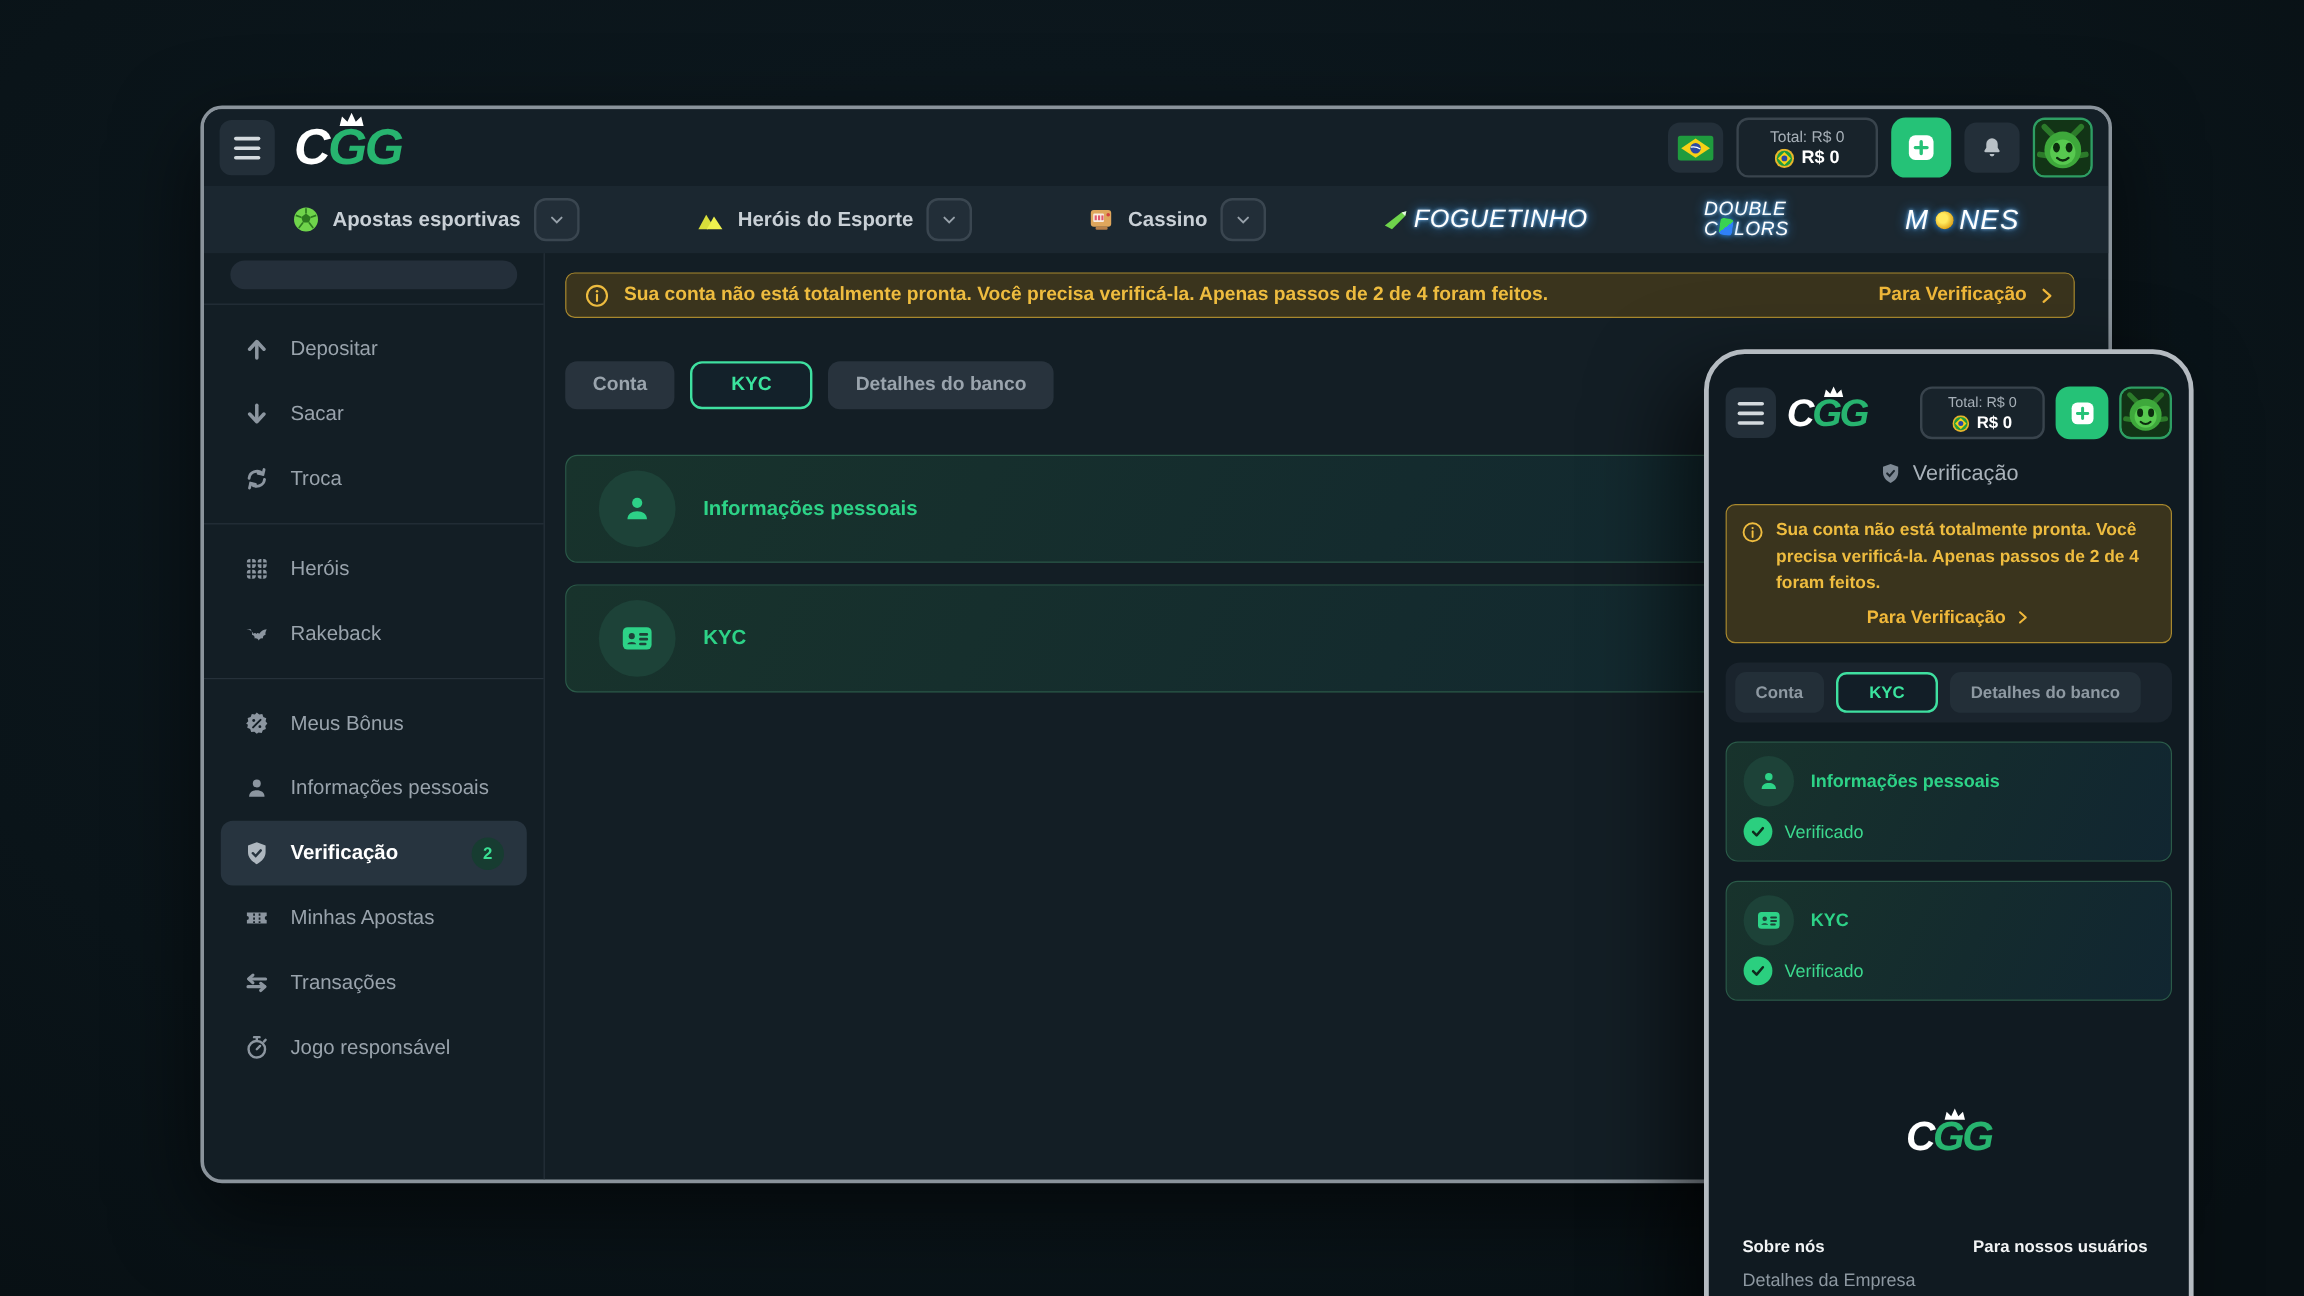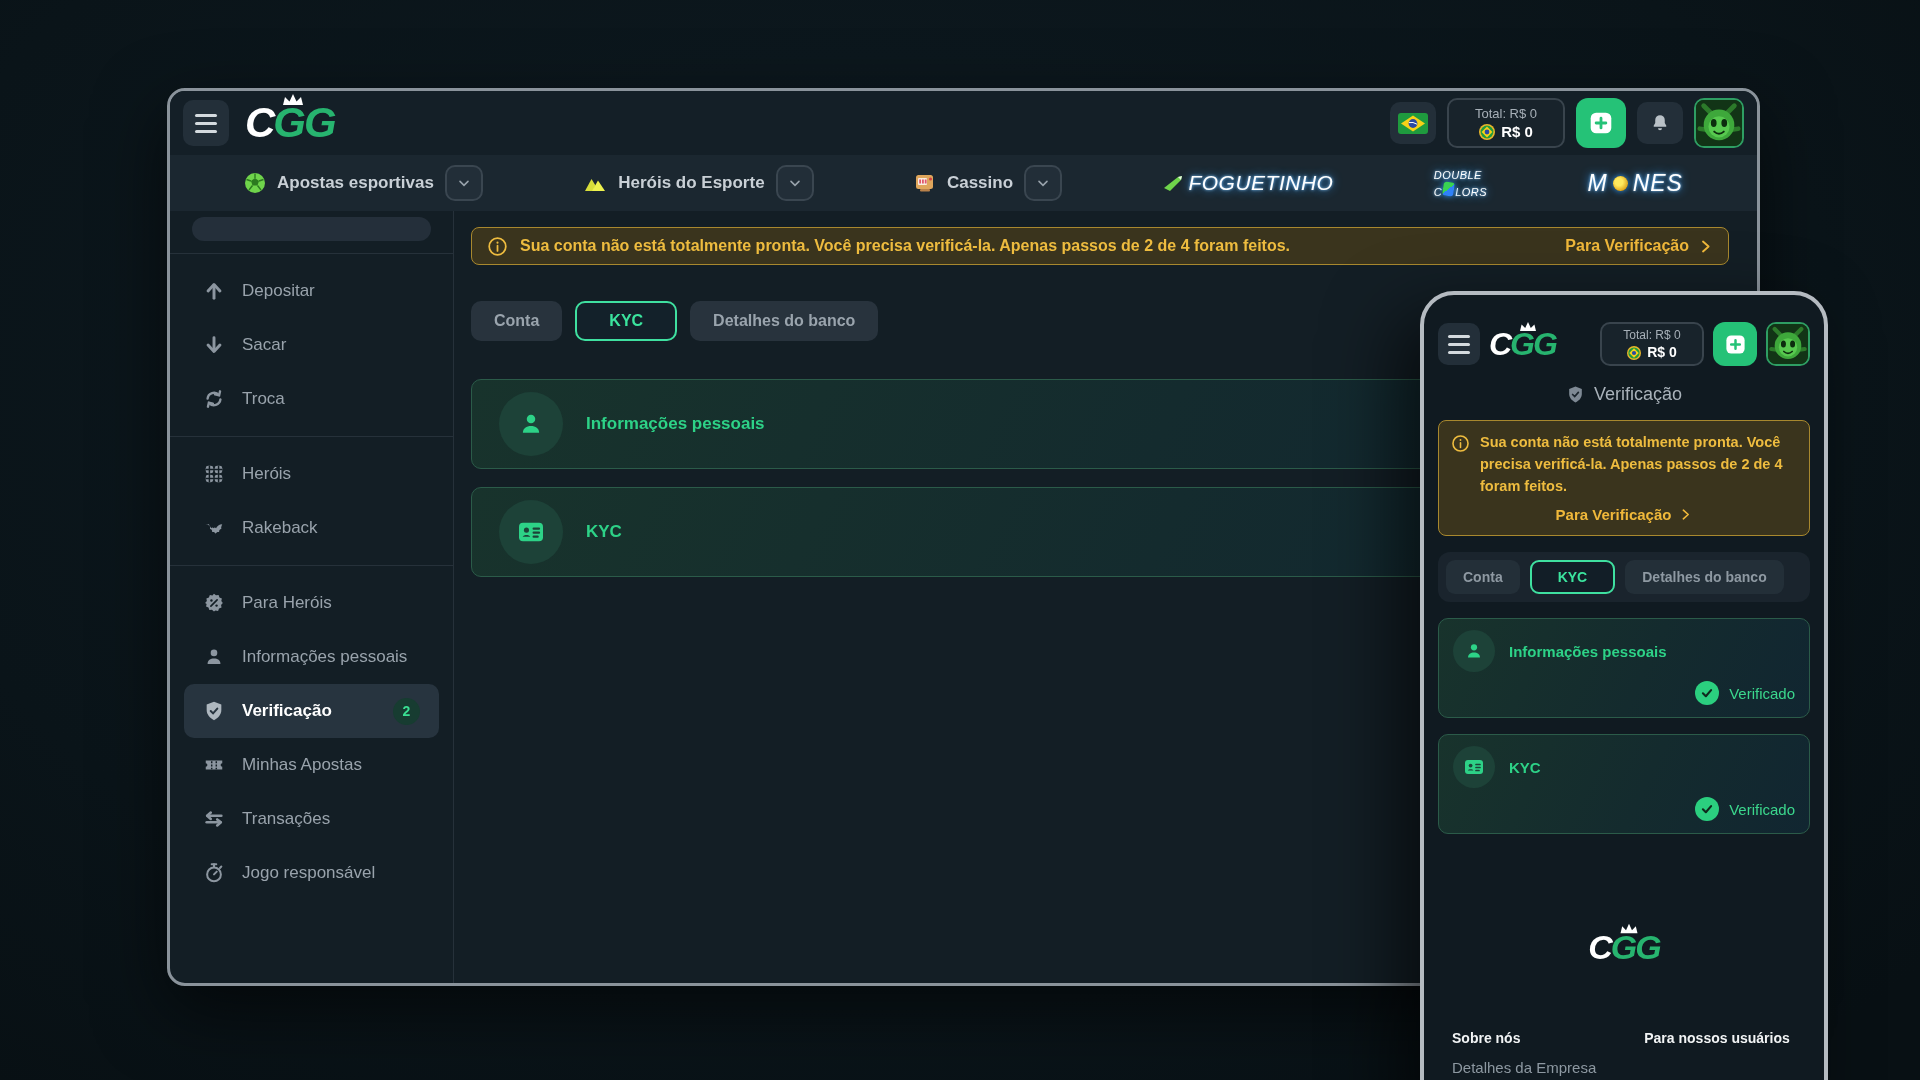--- a/index.html
+++ b/index.html
@@ -39,21 +39,21 @@
   .balance { font-size:15px; font-weight:bold; color:#ffffff; }
   .plus-btn { width:50px; height:50px; border-radius:12px; background:#25c277; display:flex; align-items:center; justify-content:center; cursor:pointer; }
   .bell-btn { width:46px; height:42px; }
   .avatar { width:50px; height:50px; border-radius:10px; border:2px solid #2e9e63; overflow:hidden; cursor:pointer; background:#123416; }
 
   .dt-nav { flex:0 0 56px; background:#1b2730; display:flex; align-items:center; justify-content:space-between; padding:0 74px; }
   .nav-item { display:flex; align-items:center; gap:11px; font-weight:bold; font-size:17px; color:#c9d0d6; cursor:pointer; }
   .chev-pill { width:38px; height:36px; border:2px solid #3a4650; border-radius:10px; display:flex; align-items:center; justify-content:center; color:#97a1aa; background:#222e38; }
   .game-logo { font-style:italic; font-weight:normal; color:#fff; cursor:pointer; text-shadow:0 0 10px #2f9dff,0 0 3px #9fd4ff; display:flex; align-items:center; gap:4px; }
   .gl-fog { font-size:21px; letter-spacing:.5px; }
-  .gl-double { font-size:11px; line-height:14px; letter-spacing:.5px; text-align:left; }
+  .gl-double { font-size:16px; line-height:14px; letter-spacing:.5px; text-align:left; }
   .gl-mines { font-size:23px; letter-spacing:1px; }
   .card-chip { display:inline-block; width:11px; height:14px; border-radius:3px; transform:rotate(8deg); background:linear-gradient(135deg,#39d353 50%,#2f81f7 50%); box-shadow:0 0 6px #2f9dff; margin:0 1px; }
   .shell { display:inline-block; width:15px; height:15px; border-radius:50%; background:radial-gradient(circle at 40% 40%, #ffe95e 30%, #e3a81c 70%, #8a5c00 100%); margin:0 1px; box-shadow:0 0 6px #2f9dff; }
 
   .dt-body { flex:1; display:flex; min-height:0; }
 
   
   .sidebar { flex:0 0 284px; border-right:1px solid #26313a; padding:6px 14px 0; }
   .sidebar-top-pill { height:24px; border-radius:12px; background:#242f3a; margin:0 8px 12px; }
   .side-divider { border-top:1px solid #26313a; margin:10px -14px; }
@@ -100,21 +100,21 @@
   .mb-warn-text { color:#eebc3f; font-weight:bold; font-size:14.5px; line-height:1.5; }
   .mb-action { display:flex; align-items:center; justify-content:center; gap:8px; margin-top:9px; color:#f0b83a; font-weight:bold; font-size:15px; cursor:pointer; }
   .mb-tabs { margin:16px 14px 0; background:#1a242d; border-radius:12px; padding:8px; display:flex; gap:10px; }
   .mb-tab { height:34px; padding:0 17px; border-radius:9px; background:#232f38; color:#8e99a2; font-weight:bold; font-size:14px; display:flex; align-items:center; cursor:pointer; }
   .mb-tab.active { background:#121e27; border:2px solid #3fe0a0; color:#3be49e; padding:0 26px; }
   .mb-card { margin:16px 14px 0; border:1px solid #2b5b49; border-radius:10px;
     background:linear-gradient(115deg,#18332c 0%,#142b2e 55%,#112631 100%); padding:11px 14px 12px; cursor:pointer; }
   .mb-card-head { display:flex; align-items:center; gap:14px; }
   .mb-circle { width:42px; height:42px; border-radius:50%; background:#1d4238; display:flex; align-items:center; justify-content:center; color:#2dd287; }
   .mb-card-label { color:#2dd287; font-weight:bold; font-size:15px; }
-  .mb-card-status { display:flex; align-items:center; justify-content:flex-end; gap:10px; margin-top:9px; }
+  .mb-card-status { display:flex; align-items:center; justify-content:flex-start; gap:10px; margin-top:9px; }
   .check-circle { width:24px; height:24px; border-radius:50%; background:#2bcf7f; display:flex; align-items:center; justify-content:center; }
   .status-text { color:#3bd78d; font-size:15px; }
   .mb-footer-logo { display:flex; justify-content:center; margin-top:96px; }
   .mb-footer-cols { display:flex; gap:48px; padding:0 28px; margin-top:66px; }
   .mb-col-title { color:#f2f4f5; font-weight:bold; font-size:14px; line-height:1.15; }
   .mb-col-users .mb-col-title { max-width:150px; }
   .mb-link { color:#8d98a1; font-size:15px; margin-top:13px; cursor:pointer; }
 </style>
 </head>
 <body>
@@ -326,21 +326,21 @@
 
       <div class="side-item">
         <span class="ic">
           <svg width="22" height="22" viewBox="0 0 24 24" fill="currentColor">
               <path d="M12 2l2.4 2 3.1-.4 1 3 2.9 1.2-.7 3L22.5 13l-2.1 2.3.6 3.1-3 1.1-1.1 2.9-3.1-.5L12 23l-2.4-2-3.1.4-1-3-2.9-1.2.7-3L1.5 13l2.1-2.3-.6-3.1 3-1.1L7.1 3.6l3.1.5z" transform="scale(.92) translate(1 0)"></path>
               <path d="M8.6 15.4l6.8-6.8" stroke="#131e25" stroke-width="1.8" stroke-linecap="round"></path>
               <circle cx="9.2" cy="9.2" r="1.3" fill="#131e25"></circle>
               <circle cx="14.8" cy="14.8" r="1.3" fill="#131e25"></circle>
             </svg>
         </span>
-        <span>Para Heróis</span>
+        <span>Meus Bônus</span>
       </div>
       <div class="side-item">
         <span class="ic">
           <svg width="22" height="22" viewBox="0 0 24 24" fill="currentColor">
               <circle cx="12" cy="7.5" r="3.6"></circle>
               <path d="M5 19.5c0-3.9 3.1-5.8 7-5.8s7 1.9 7 5.8z"></path>
             </svg>
         </span>
         <span>Informações pessoais</span>
       </div>

